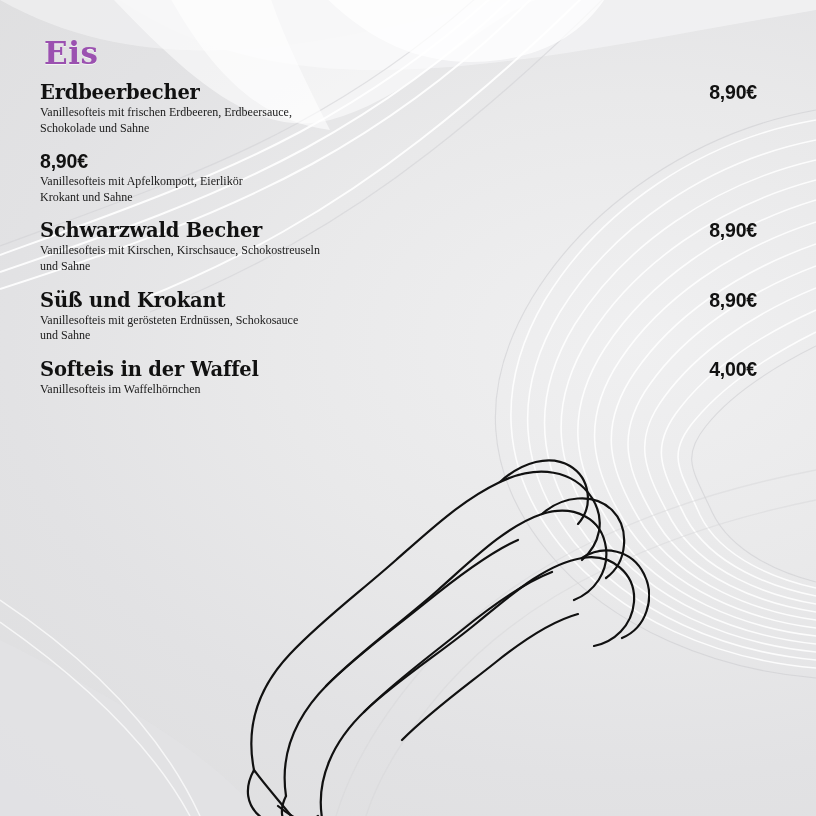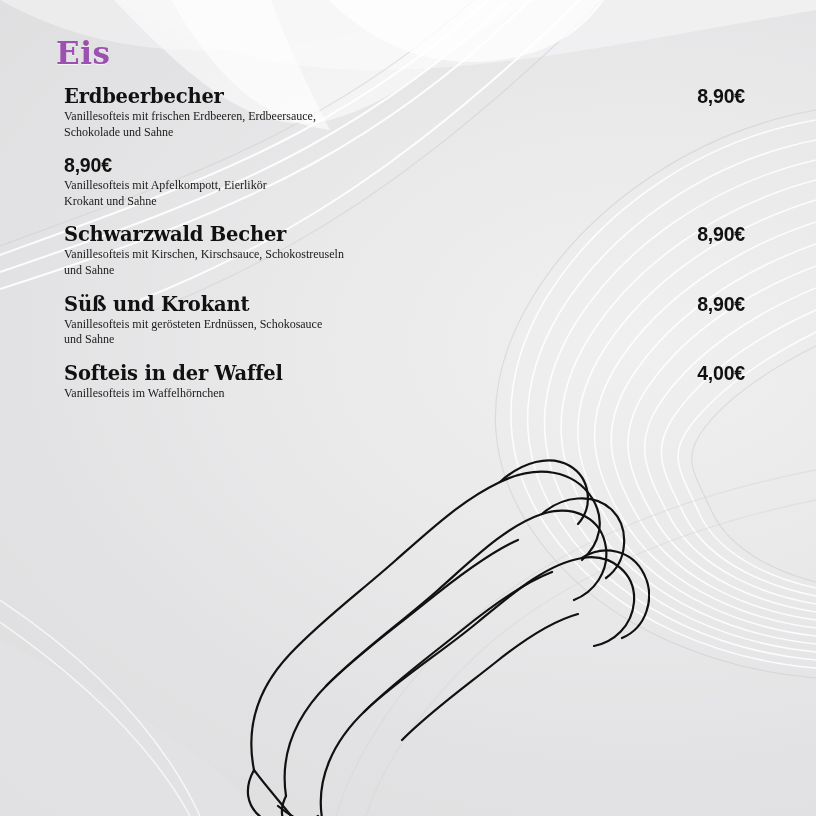--- a/index.html
+++ b/index.html
@@ -33,36 +33,36 @@
   .bg-art svg {
     display: block;
     width: 100%;
     height: 100%;
   }
 
   
   .content {
     position: relative;
     z-index: 3;
-    padding: 30px 45px 0 48px;
+    padding: 30px 45px 0 36px;
   }
 
   .section-title {
     font-family: "DejaVu Serif", serif;
     font-weight: bold;
     font-size: 31px;
     line-height: 1;
     color: #9b51b0;
     letter-spacing: 0.5px;
     margin: 8px 0 12px 8px;
     text-shadow: 0 1px 0 rgba(255,255,255,0.6);
   }
 
   .menu-list {
-    margin: 16px;
+    margin: 4px;
     padding: 0;
     list-style: none;
   }
 
   .menu-item {
     margin-bottom: 14px;
   }
 
   .item-head {
     display: flex;

